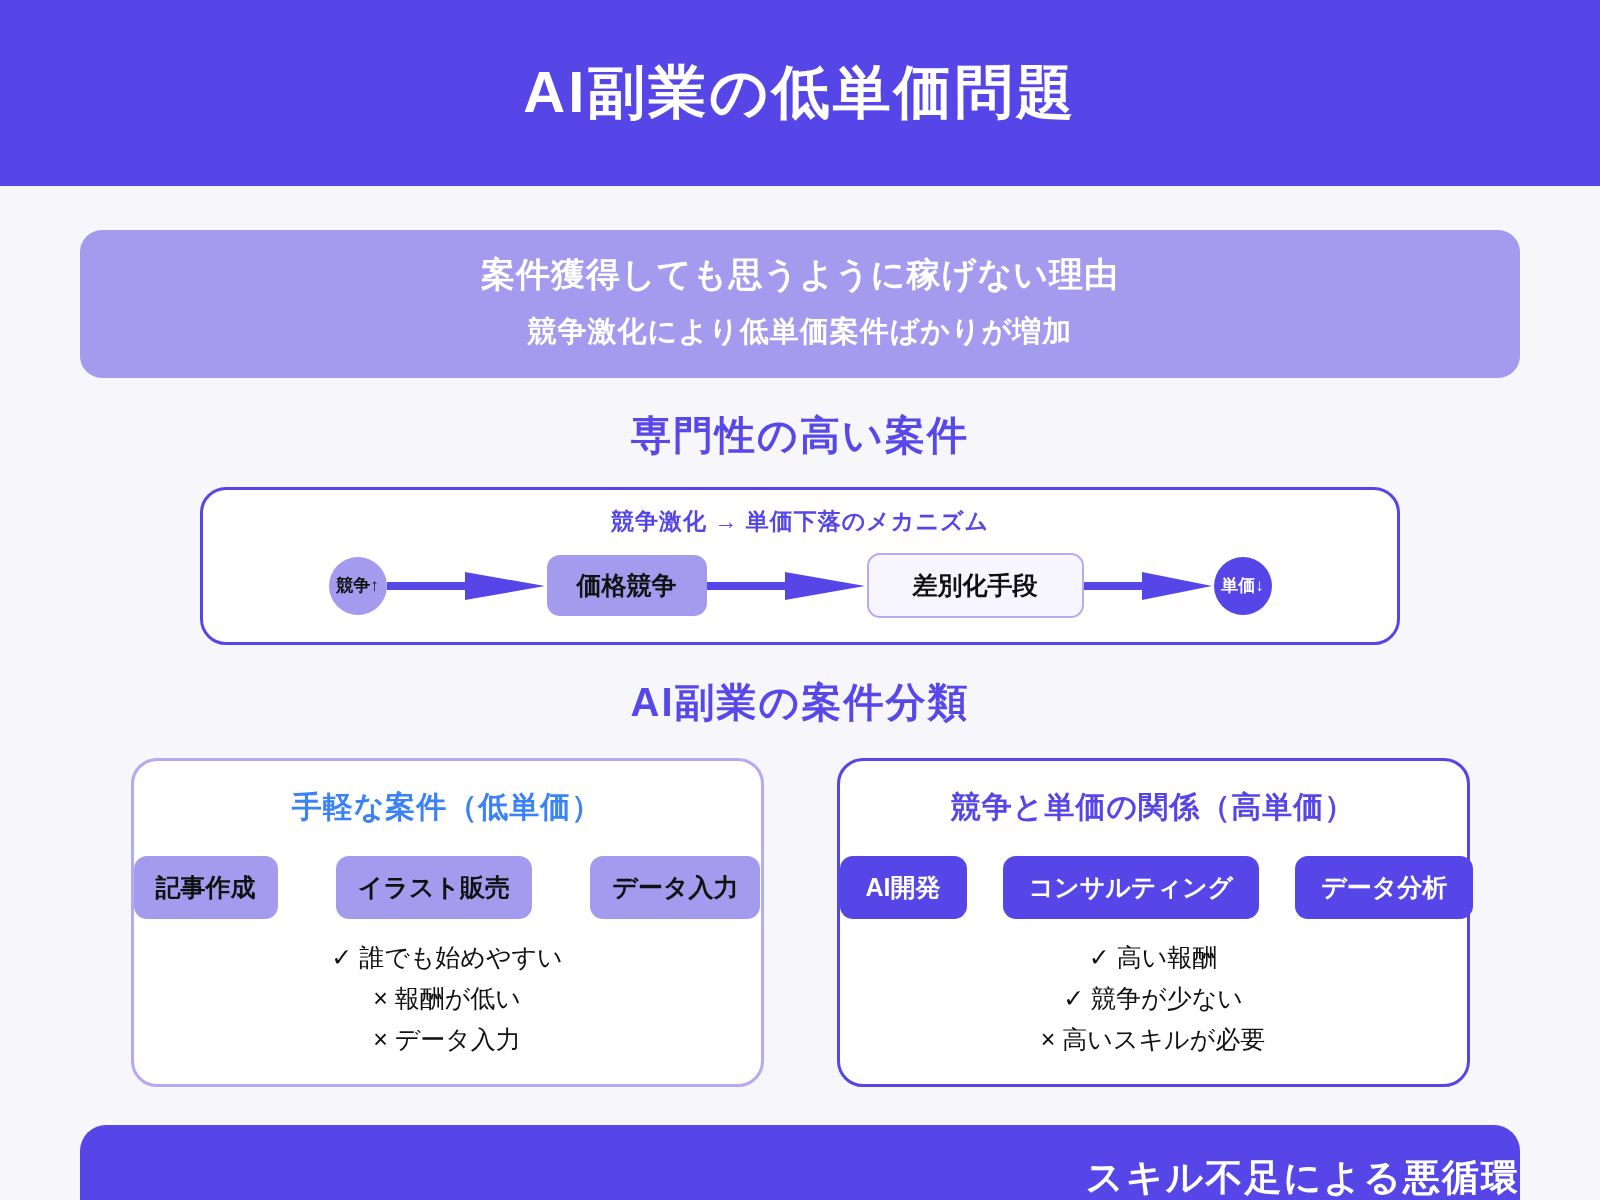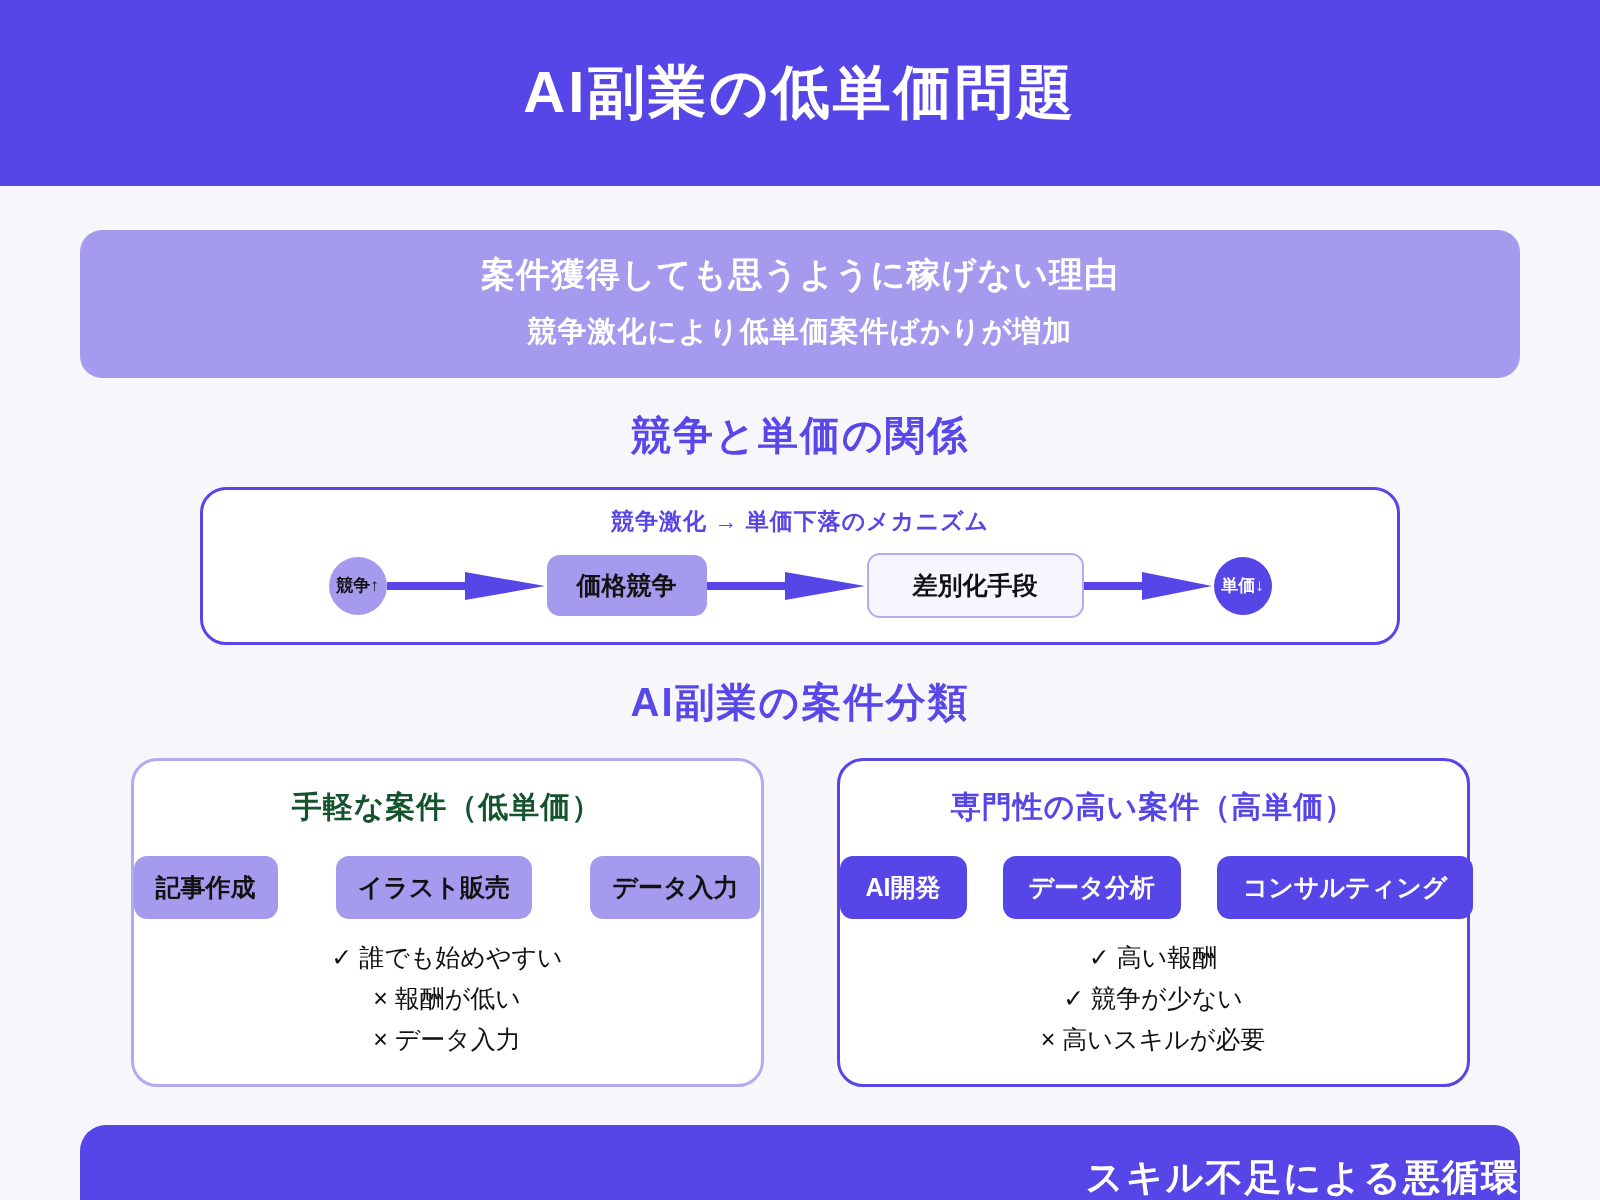--- a/index.html
+++ b/index.html
@@ -55,21 +55,21 @@
   .arrow { flex:none; display:block; }
 
   .panels { display:flex; justify-content:center; gap:73px; margin-top:28px; }
   .panel {
     width:633px; background:#fff; border-radius:26px;
     padding:26px 0 28px; box-sizing:border-box;
   }
   .panel-left  { border:3px solid #B3ABEF; }
   .panel-right { border:3px solid #5646E8; }
   .panel-title { text-align:center; font-size:30px; font-weight:bold; letter-spacing:1px; }
-  .panel-left  .panel-title { color:#14532d; }
+  .panel-left  .panel-title { color:#3b82f6; }
   .panel-right .panel-title { color:#5646E8; }
   .chips { display:flex; justify-content:space-between; gap:36px; margin-top:28px; }
   .chip {
     border-radius:13px; padding:15px 22px; font-size:25px; font-weight:bold; white-space:nowrap;
   }
   .panel-left  .chip { background:#A49BEE; color:#111; }
   .panel-right .chip { background:#5646E8; color:#fff; padding:15px 26px; }
   .bullets { text-align:center; margin-top:22px; font-size:25px; color:#111; }
   .bullets div { margin-top:8px; }
 
@@ -86,21 +86,21 @@
 
 <div class="header">
   <div class="header-title">AI副業の低単価問題</div>
 </div>
 
 <div class="banner">
   <div class="banner-line1">案件獲得しても思うように稼げない理由</div>
   <div class="banner-line2">競争激化により低単価案件ばかりが増加</div>
 </div>
 
-<div class="section-title">競争と単価の関係</div>
+<div class="section-title">専門性の高い案件</div>
 
 <div class="mech-panel">
   <div class="mech-title">競争激化 → 単価下落のメカニズム</div>
   <div class="mech-flow">
     <div class="node-circle node-start">競争↑</div>
     <svg class="arrow" width="160" height="36" viewBox="0 0 160 36">
       <rect x="0" y="14" width="82" height="8" fill="#5646E8"></rect>
       <polygon points="78,4 158,18 78,32" fill="#5646E8"></polygon>
     </svg>
     <div class="chip-step chip-step1">価格競争</div>
@@ -128,25 +128,25 @@
       <div class="chip">データ入力</div>
     </div>
     <div class="bullets">
       <div>✓ 誰でも始めやすい</div>
       <div>× 報酬が低い</div>
       <div>× データ入力</div>
     </div>
   </div>
 
   <div class="panel panel-right">
-    <div class="panel-title">専門性の高い案件（高単価）</div>
+    <div class="panel-title">競争と単価の関係（高単価）</div>
     <div class="chips">
       <div class="chip">AI開発</div>
+      <div class="chip">コンサルティング</div>
       <div class="chip">データ分析</div>
-      <div class="chip">コンサルティング</div>
     </div>
     <div class="bullets">
       <div>✓ 高い報酬</div>
       <div>✓ 競争が少ない</div>
       <div>× 高いスキルが必要</div>
     </div>
   </div>
 </div>
 
 <div class="cycle-panel">

